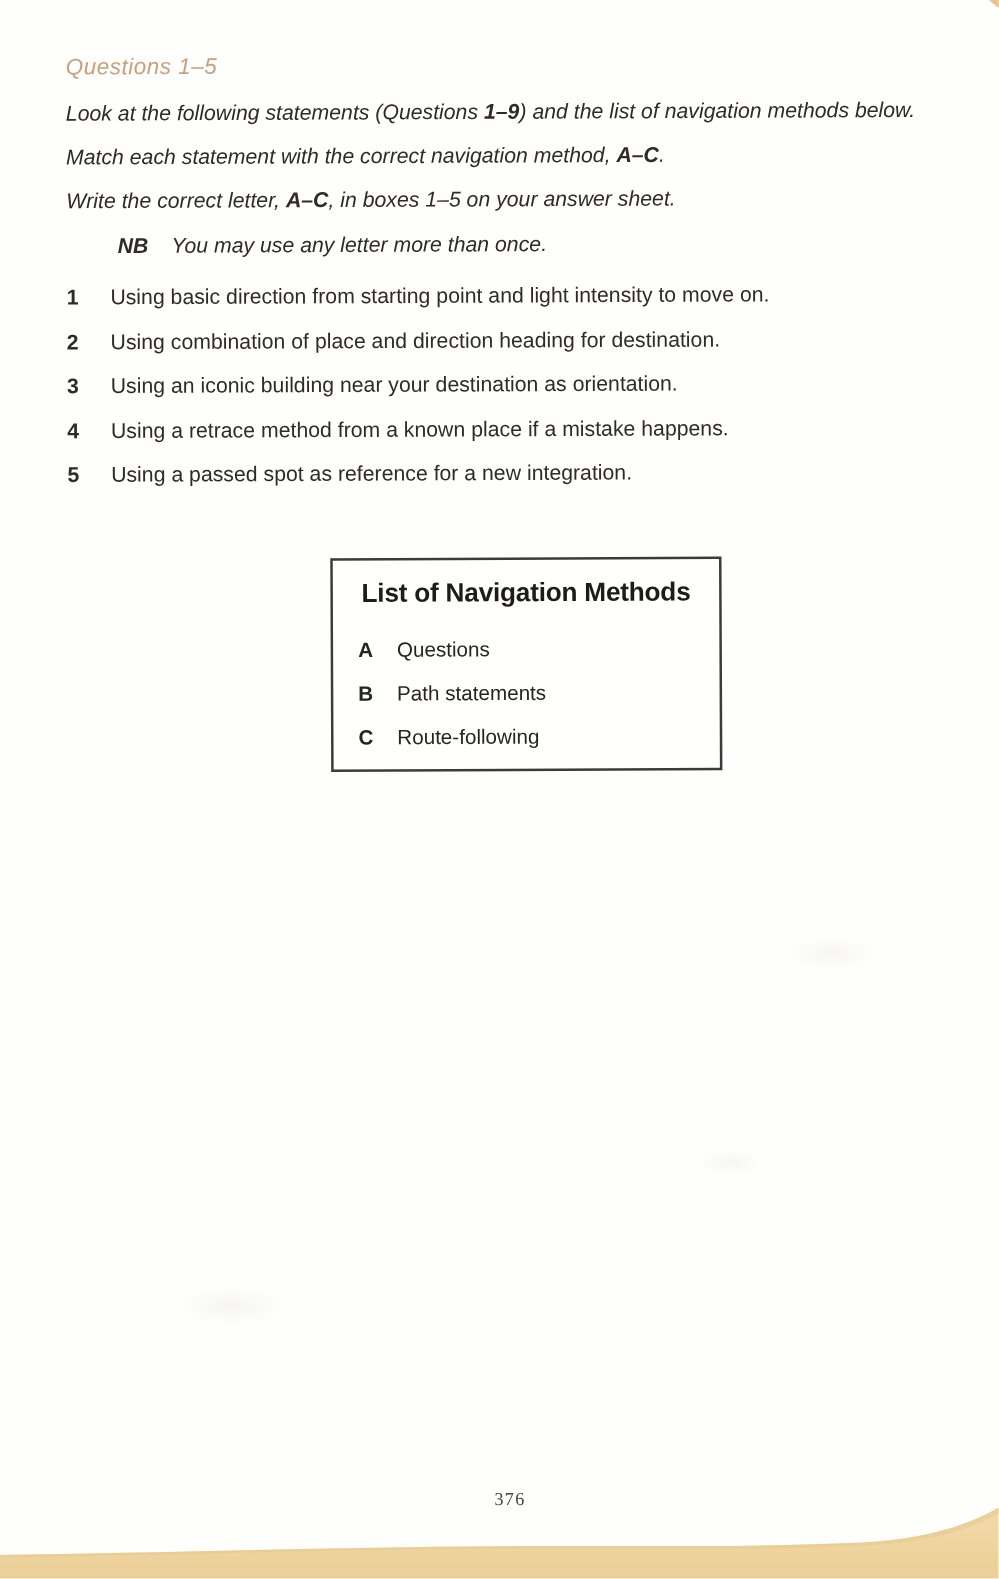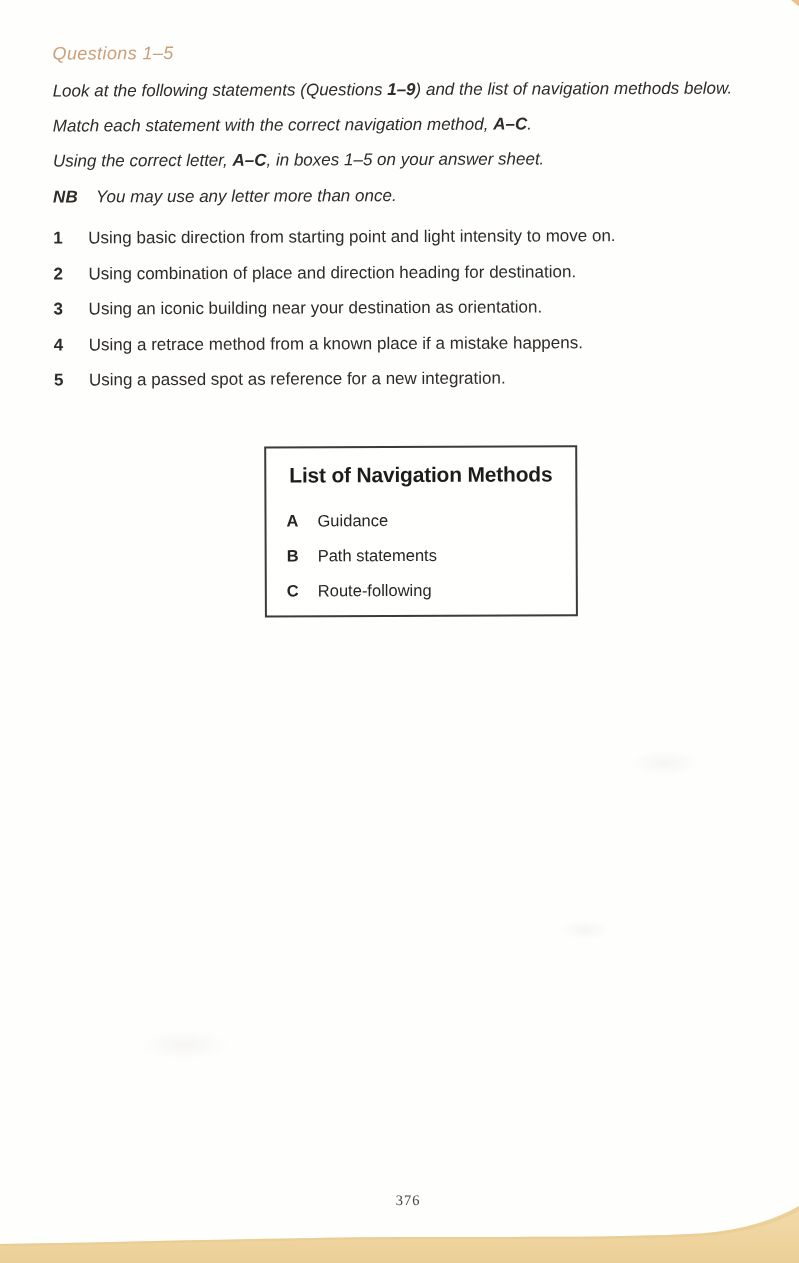--- a/index.html
+++ b/index.html
@@ -28,21 +28,21 @@
   .instr {
     position: absolute; left: 55px; margin: 0;
     font-size: 17px; font-style: italic; line-height: 20px;
     color: #2f2b28; white-space: nowrap;
   }
   .instr b { font-weight: 700; }
   #instr-look  { top: 80px; }
   #instr-match { top: 115px; }
   #instr-write { top: 150px; }
   #instr-nb    { top: 186px; }
-  .nb-label { display: inline-block; width: 43px; font-weight: 700; font-style: italic; }
+  .nb-label { display: inline-block; width: 43px; font-weight: 700; font-style: italic; margin-left: 41px; }
 
   
   .statements {
     position: absolute; left: 55px; top: 227px; margin: 0; padding: 0;
     list-style: none; display: flex; flex-direction: column; row-gap: 15.5px;
   }
   .statement { display: flex; font-size: 17px; line-height: 20px; white-space: nowrap; }
   .statement .num { font-weight: 700; width: 35px; flex: 0 0 35px; }
 
   
@@ -89,21 +89,21 @@
 
 <div class="page">
   <div class="content">
 
     <h2 class="qheading">Questions 1–5</h2>
 
     <p class="instr" id="instr-look"><span>Look at the following statements (Questions </span><b>1–9</b><span>) and the list of navigation methods below.</span></p>
 
     <p class="instr" id="instr-match"><span>Match each statement with the correct navigation method, </span><b>A–C</b><span>.</span></p>
 
-    <p class="instr" id="instr-write"><span>Using the correct letter, </span><b>A–C</b><span>, in boxes 1–5 on your answer sheet.</span></p>
+    <p class="instr" id="instr-write"><span>Write the correct letter, </span><b>A–C</b><span>, in boxes 1–5 on your answer sheet.</span></p>
 
     <p class="instr" id="instr-nb"><b class="nb-label">NB</b><span>You may use any letter more than once.</span></p>
 
     <ol class="statements">
       <li class="statement">
         <span class="num">1</span>
         <span class="stext">Using basic direction from starting point and light intensity to move on.</span>
       </li>
       <li class="statement">
         <span class="num">2</span>
@@ -121,21 +121,21 @@
         <span class="num">5</span>
         <span class="stext">Using a passed spot as reference for a new integration.</span>
       </li>
     </ol>
 
     <div class="methods-box">
       <h3 class="methods-title">List of Navigation Methods</h3>
       <div class="methods-list">
         <div class="method-row">
           <span class="letter">A</span>
-          <span>Guidance</span>
+          <span>Questions</span>
         </div>
         <div class="method-row">
           <span class="letter">B</span>
           <span>Path statements</span>
         </div>
         <div class="method-row">
           <span class="letter">C</span>
           <span>Route-following</span>
         </div>
       </div>

